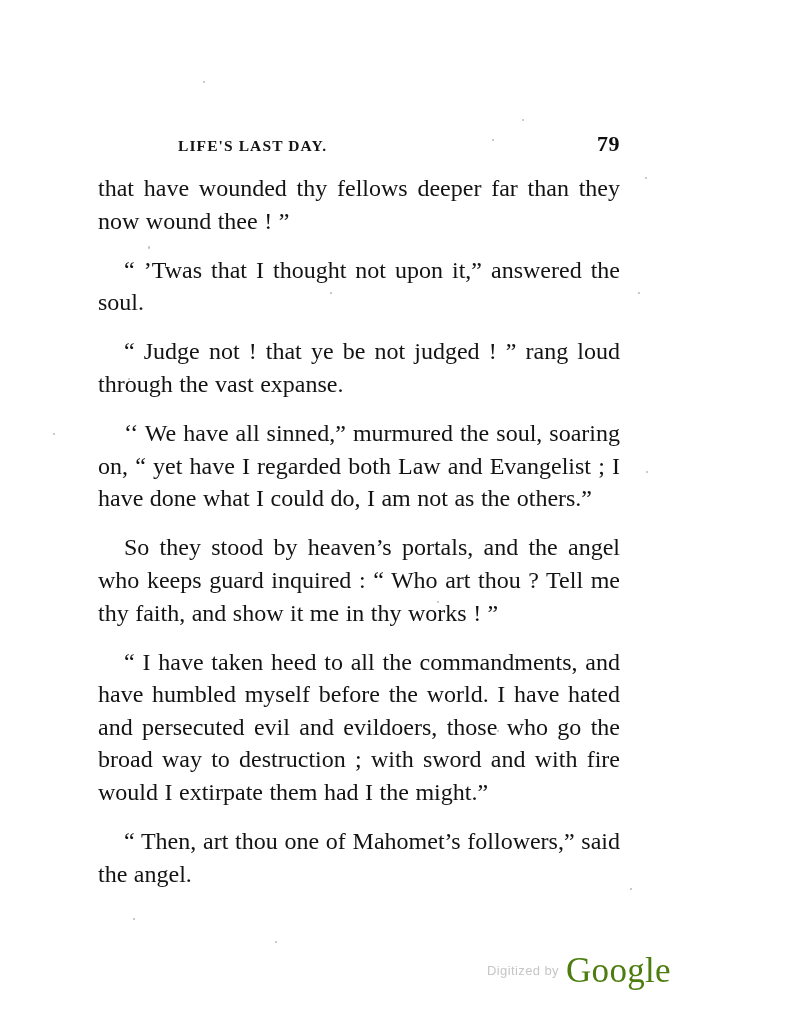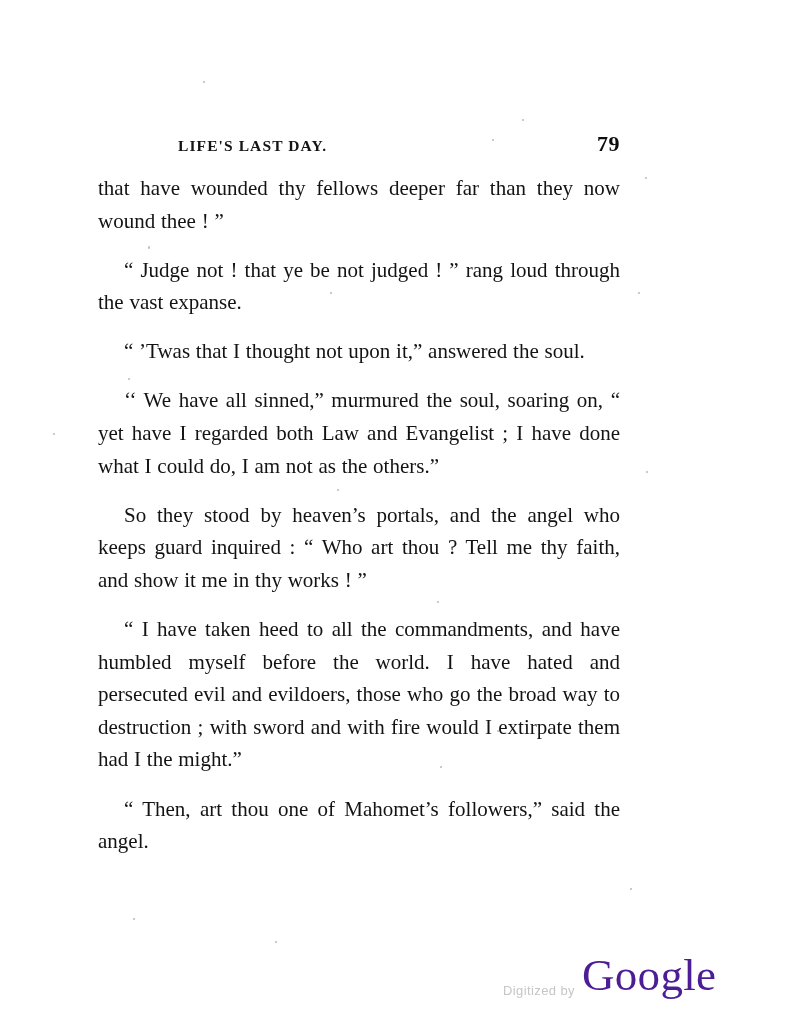--- a/index.html
+++ b/index.html
@@ -44,58 +44,58 @@
 
   
   .textblock {
     position: absolute;
     left: 98px;
     top: 172px;
     width: 522px;
   }
   .para {
     margin: 0 0 16.5px 0;
-    font-size: 21px;
+    font-size: 24px;
     line-height: 32.6px;
     text-align: justify;
     text-justify: inter-word;
     color: #131313;
     word-spacing: 0.5px;
   }
   .para.indent {
     text-indent: 26px;
   }
   .para.noindent {
     text-indent: 0;
   }
   .para:last-child {
     margin-bottom: 4px;
   }
 
   
   .watermark {
     position: absolute;
-    left: 503px;
+    left: 487px;
     top: 953px;
     display: flex;
-    align-items: flex-end;
+    align-items: center;
     color: #c3c3c3;
     user-select: none;
   }
   .watermark-digitized {
     font-family: "Liberation Sans", "DejaVu Sans", sans-serif;
     font-size: 13px;
     letter-spacing: 0.4px;
     color: #c6c6c6;
   }
   .watermark-brand {
     font-family: "Liberation Serif", "DejaVu Serif", serif;
-    font-size: 45px;
+    font-size: 35px;
     letter-spacing: 0.3px;
-    color: #4c1d95;
+    color: #4d7c0f;
     margin-left: 7px;
     line-height: 1;
   }
 
   
   .speck {
     position: absolute;
     background: #b9b9b9;
     border-radius: 50%;
   }
@@ -105,22 +105,22 @@
 
 <div class="page">
 
   <div class="running-head">
     <div class="running-head-title">LIFE'S LAST DAY.</div>
     <div class="running-head-folio">79</div>
   </div>
 
   <div class="textblock">
     <p class="para noindent">that have wounded thy fellows deeper far than they now wound thee ! ”</p>
+    <p class="para indent">“ ’Twas that I thought not upon it,” answered the soul.</p>
     <p class="para indent">“ Judge not ! that ye be not judged ! ” rang loud through the vast expanse.</p>
-    <p class="para indent">“ ’Twas that I thought not upon it,” answered the soul.</p>
     <p class="para indent">‘‘ We have all sinned,” murmured the soul, soaring on, “ yet have I regarded both Law and Evangelist ;  I have done what I could do, I am not as the others.”</p>
     <p class="para indent">So they stood by heaven’s portals, and the angel who keeps guard inquired : “ Who art thou ?   Tell me thy faith, and show it me in thy works ! ”</p>
     <p class="para indent">“ I have taken heed to all the commandments, and have humbled myself before the world.   I have hated and persecuted evil and evildoers, those who go the broad way to destruction ; with sword and with fire would I extirpate them had I the might.”</p>
     <p class="para indent">“ Then, art thou one of Mahomet’s followers,” said the angel.</p>
   </div>
 
   <div class="speck" style="left:203px; top:81px;  width:2px; height:2px;"></div>
   <div class="speck" style="left:522px; top:119px; width:2px; height:2px;"></div>
   <div class="speck" style="left:492px; top:139px; width:2px; height:2px;"></div>
   <div class="speck" style="left:645px; top:177px; width:2px; height:2px;"></div>

